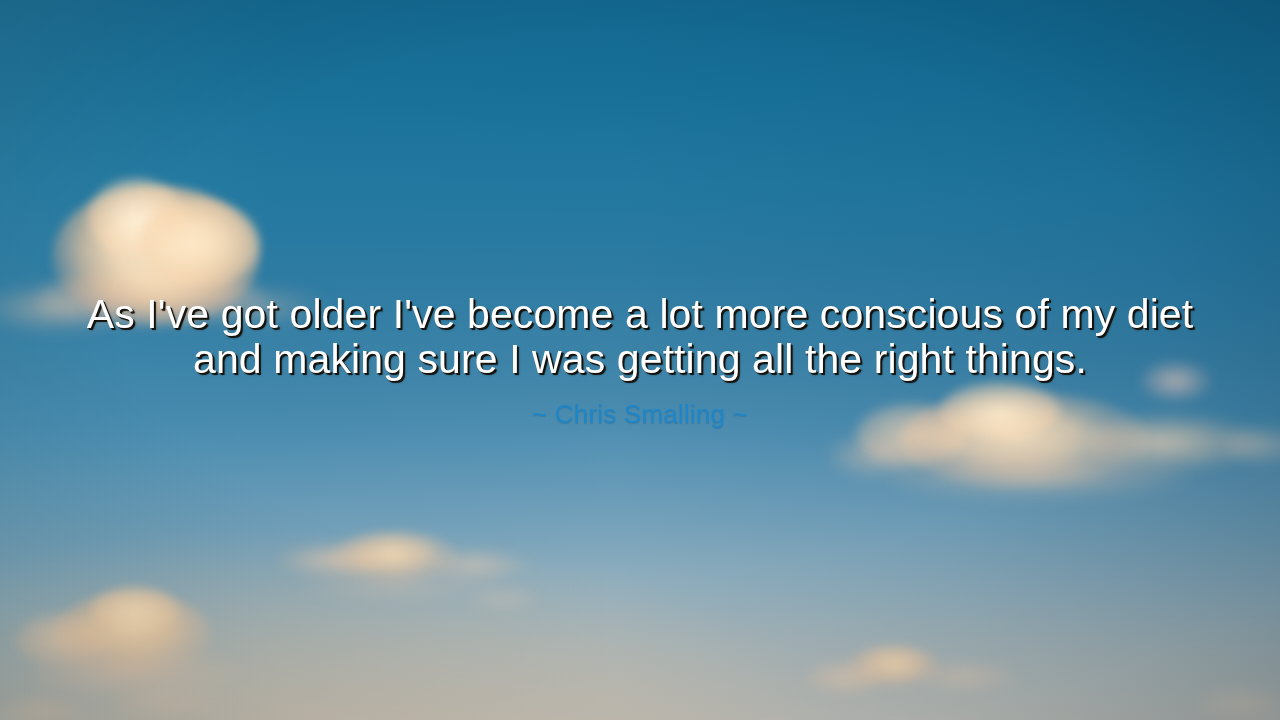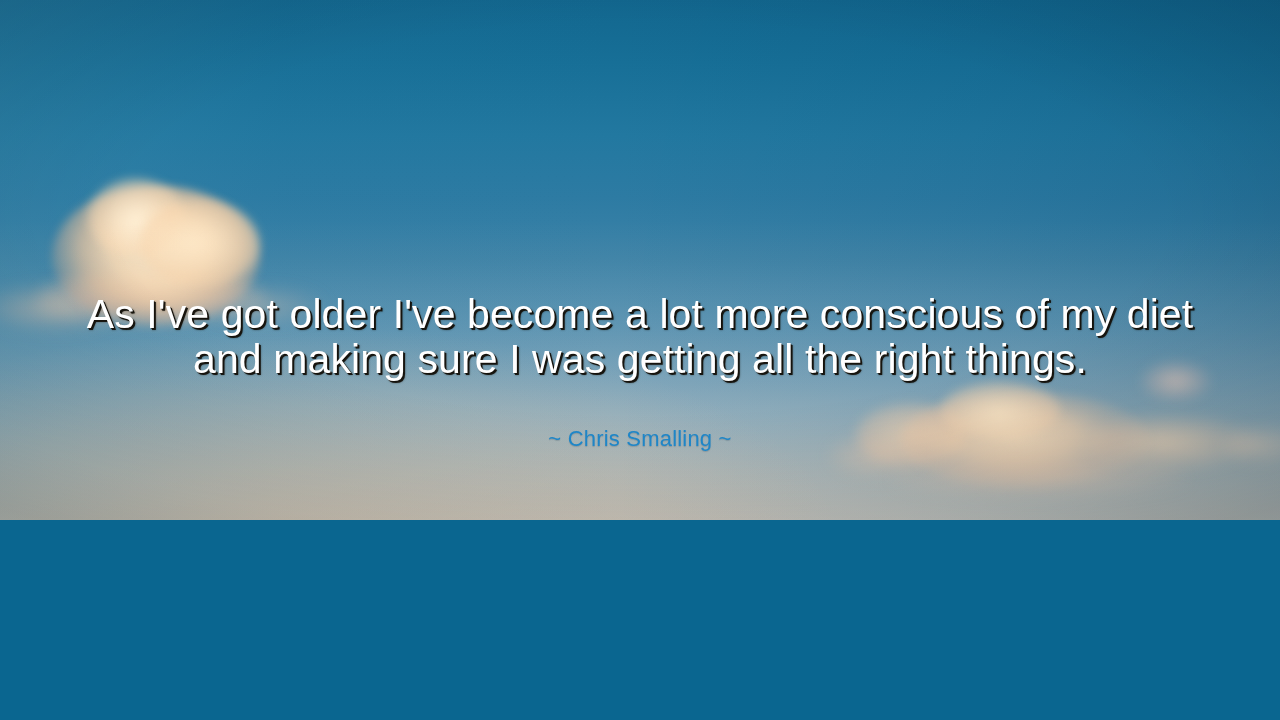--- a/index.html
+++ b/index.html
@@ -8,21 +8,21 @@
     padding: 0;
     width: 1280px;
     height: 720px;
     overflow: hidden;
     background: #0a6690;
   }
 
   #stage {
     position: relative;
     width: 1280px;
-    height: 520px;
+    height: 720px;
     overflow: hidden;
     font-family: "Liberation Sans", sans-serif;
   }
 
   
   .sky-base {
     position: absolute;
     inset: 0;
     background: linear-gradient(
         180deg,
@@ -386,24 +386,24 @@
     font-weight: 400;
     letter-spacing: 0.1px;
     text-shadow:
        2px 2px 0 rgba(20,16,10,0.92),
        2px 2px 2px rgba(20,16,10,0.55),
        1px 1px 0 rgba(20,16,10,0.60);
     white-space: pre-line;
   }
 
   .attribution {
-    margin-top: 38px;
+    margin-top: 13px;
     text-align: right;
     color: #1e86c8;
-    font-size: 22px;
+    font-size: 26px;
     line-height: 38px;
     font-weight: 400;
     letter-spacing: 0.2px;
     text-shadow: 0 1px 1px rgba(10,40,60,0.18);
   }
 </style>
 </head>
 <body>
 
 <div id="stage">

